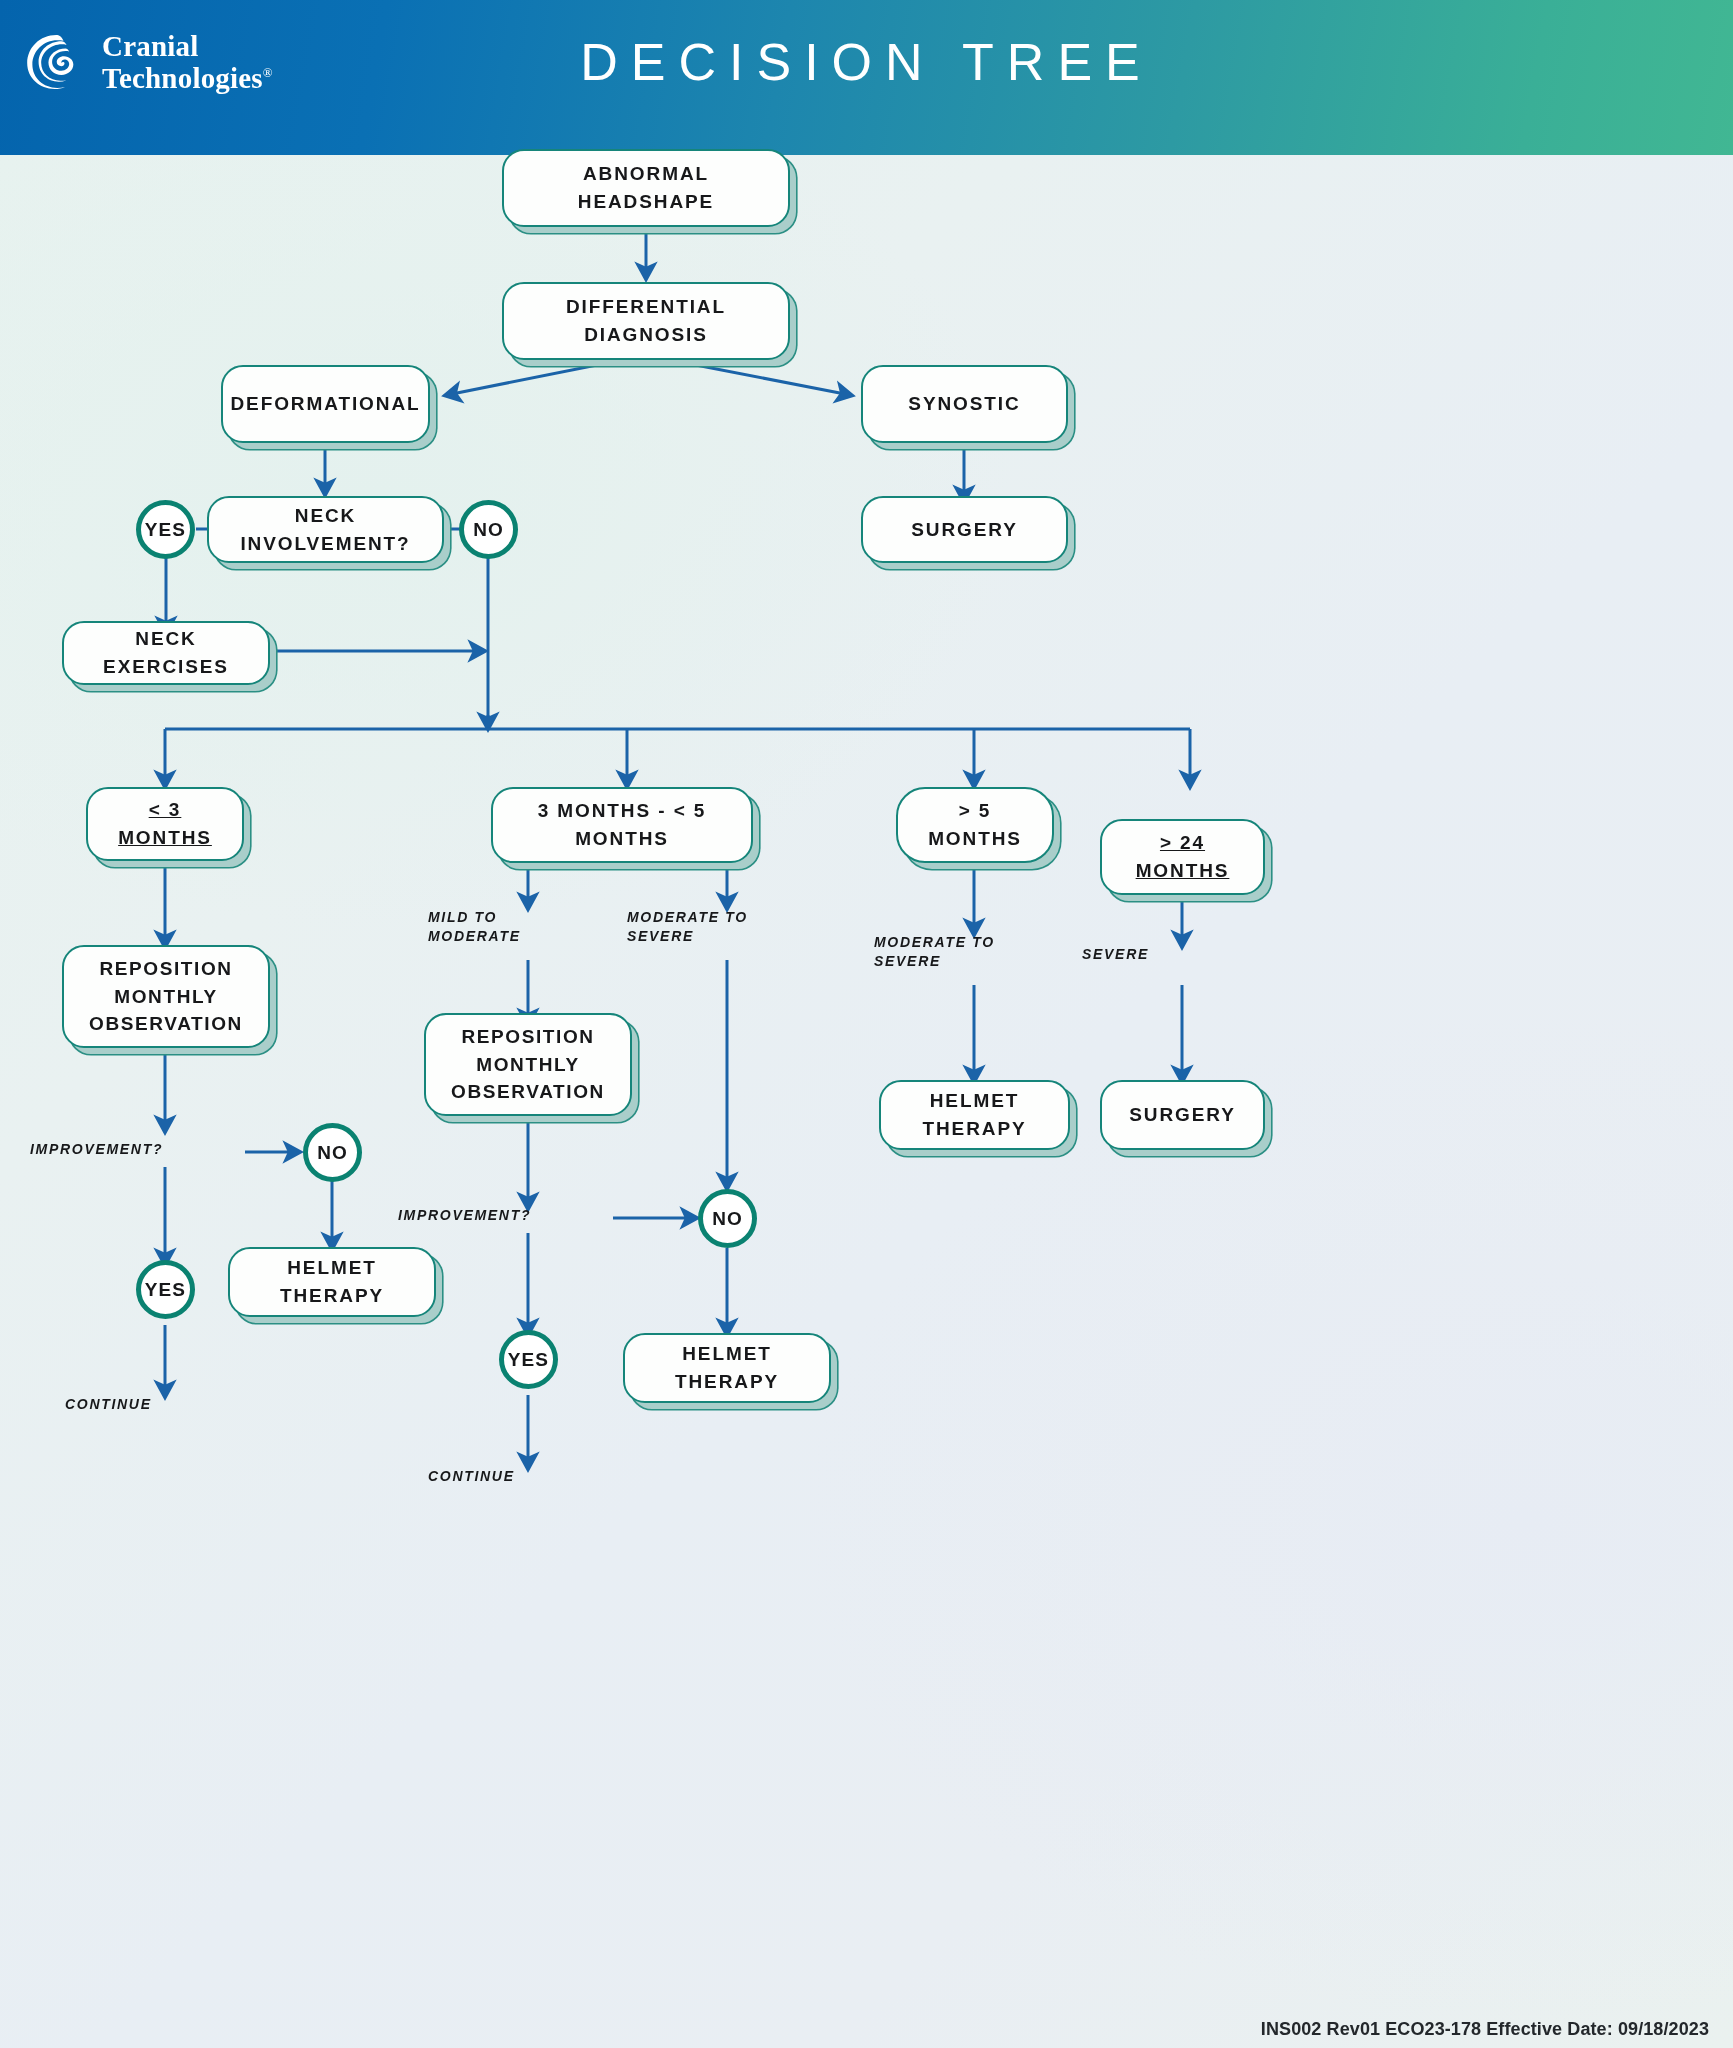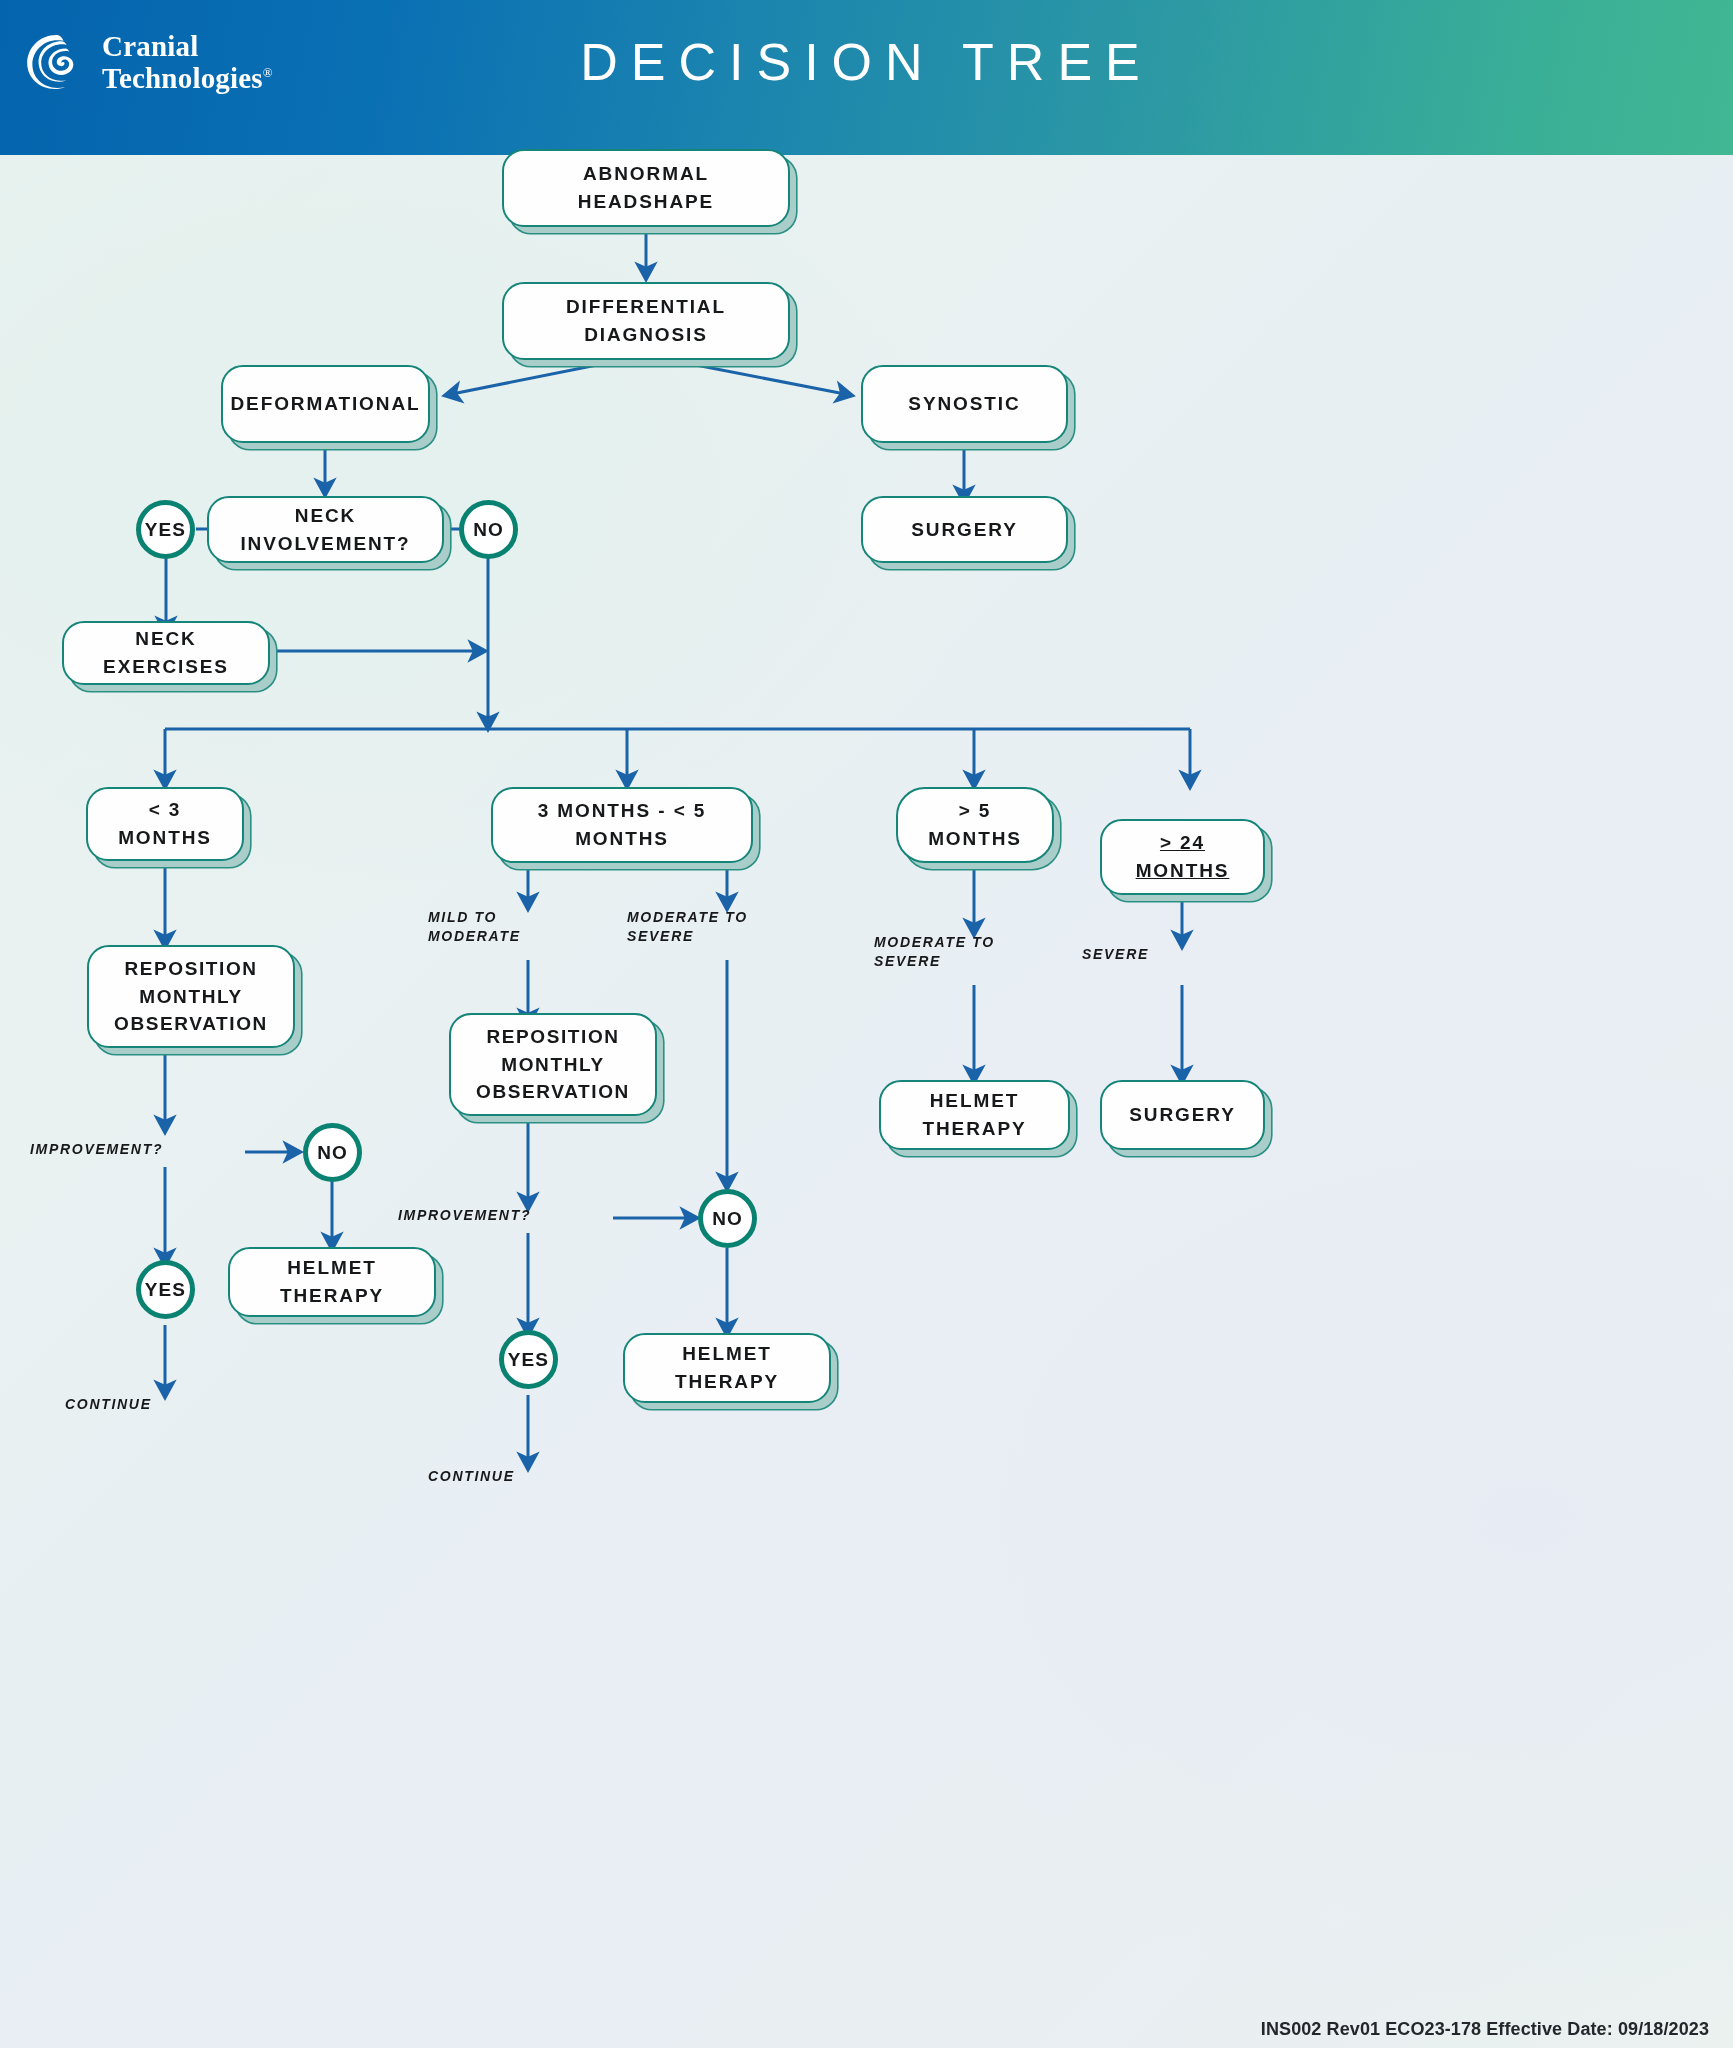--- a/index.html
+++ b/index.html
@@ -44,21 +44,21 @@
     background:#fdfefd;
     border:2.2px solid #15857a;
     border-radius:22px;
     box-shadow:7px 7px 0 -1px #a9ceca, 7px 7px 0 0.6px #2b8f84;
     display:flex;align-items:center;justify-content:center;text-align:center;
     color:#17181a;
     font-size:19px;font-weight:600;letter-spacing:1.9px;
     line-height:1.45;
     padding:6px 12px;
   }
-  .node.tall{letter-spacing:1.6px;margin-left:25px;}
+  .node.tall{letter-spacing:1.6px;}
 
   
   .pill{
     position:absolute;box-sizing:border-box;
     background:#ffffff;
     border:5px solid #0a8271;
     border-radius:50%;
     display:flex;align-items:center;justify-content:center;
     color:#17181a;font-size:19px;font-weight:700;letter-spacing:1.1px;
   }
@@ -167,21 +167,21 @@
     <div class="node" style="left:221px;top:210px;width:209px;height:78px;">DEFORMATIONAL</div>
 
     <div class="node" style="left:861px;top:210px;width:207px;height:78px;">SYNOSTIC</div>
 
     <div class="node" style="left:207px;top:341px;width:237px;height:67px;">NECK INVOLVEMENT?</div>
 
     <div class="node" style="left:861px;top:341px;width:207px;height:67px;">SURGERY</div>
 
     <div class="node" style="left:62px;top:466px;width:208px;height:64px;">NECK EXERCISES</div>
 
-    <div class="node" style="left:86px;top:632px;width:158px;height:74px;">&lt; 3 MONTHS</div>
+    <div class="node" style="left:86px;top:632px;width:158px;height:74px;text-decoration:underline;">&lt; 3 MONTHS</div>
 
     <div class="node" style="left:491px;top:632px;width:262px;height:76px;">3 MONTHS - &lt; 5 MONTHS</div>
 
     <div class="node" style="left:896px;top:632px;width:158px;height:76px;border-radius:29px;">&gt; 5 MONTHS</div>
 
     <div class="node" style="left:1100px;top:664px;width:165px;height:76px;text-decoration:underline;">&gt; 24 MONTHS</div>
 
     <div class="node tall" style="left:62px;top:790px;width:208px;height:103px;">REPOSITION MONTHLY OBSERVATION</div>
 
     <div class="node tall" style="left:424px;top:858px;width:208px;height:103px;">REPOSITION MONTHLY OBSERVATION</div>

